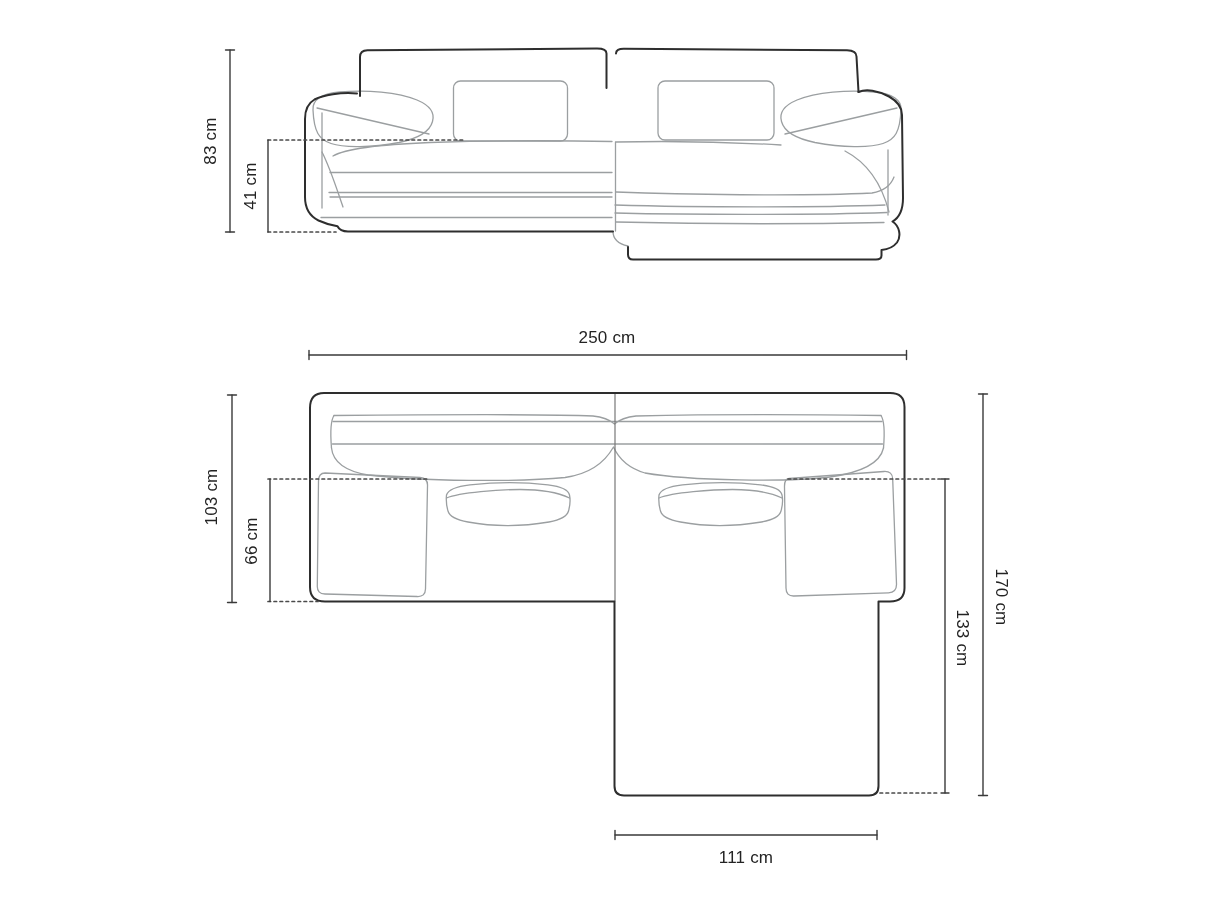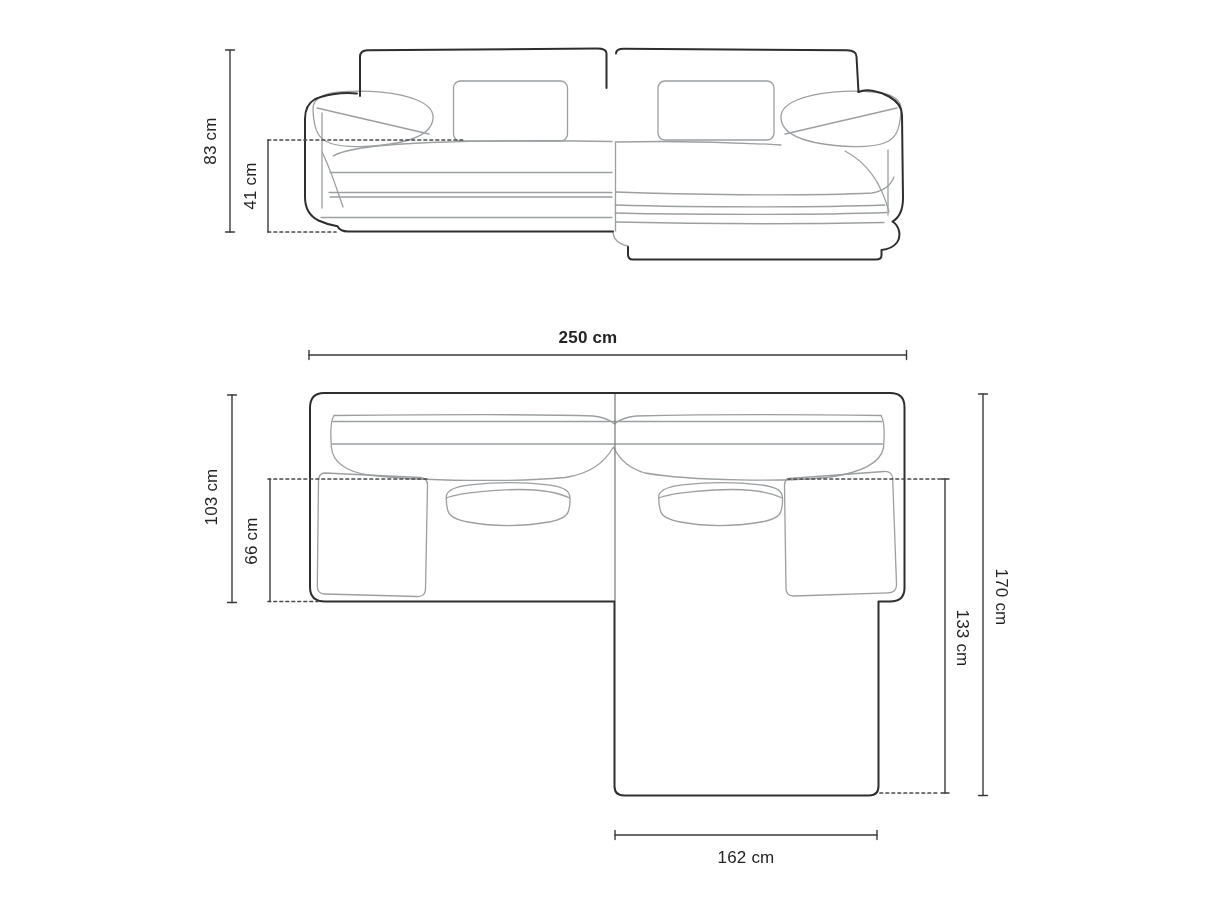--- a/index.html
+++ b/index.html
@@ -157,25 +157,25 @@
           <path d="M 877,830.5 L 877,839.5"></path>
         </g>
       </g>
     </g>
   </svg>
 
   <div class="dim-label rot-ccw" style="left:211px;top:141px;">83 cm</div>
 
   <div class="dim-label rot-ccw" style="left:251px;top:186px;">41 cm</div>
 
-  <div class="dim-label" style="left:588px;top:338px;font-weight:bold;">250 cm</div>
+  <div class="dim-label" style="left:607px;top:338px;">250 cm</div>
 
   <div class="dim-label rot-ccw" style="left:212px;top:497px;">103 cm</div>
 
   <div class="dim-label rot-ccw" style="left:252px;top:541px;">66 cm</div>
 
   <div class="dim-label rot-cw" style="left:1001px;top:597px;">170 cm</div>
 
   <div class="dim-label rot-cw" style="left:962px;top:638px;">133 cm</div>
 
-  <div class="dim-label" style="left:746px;top:858px;">162 cm</div>
+  <div class="dim-label" style="left:746px;top:858px;">111 cm</div>
 
 </div>
 
 </body></html>

